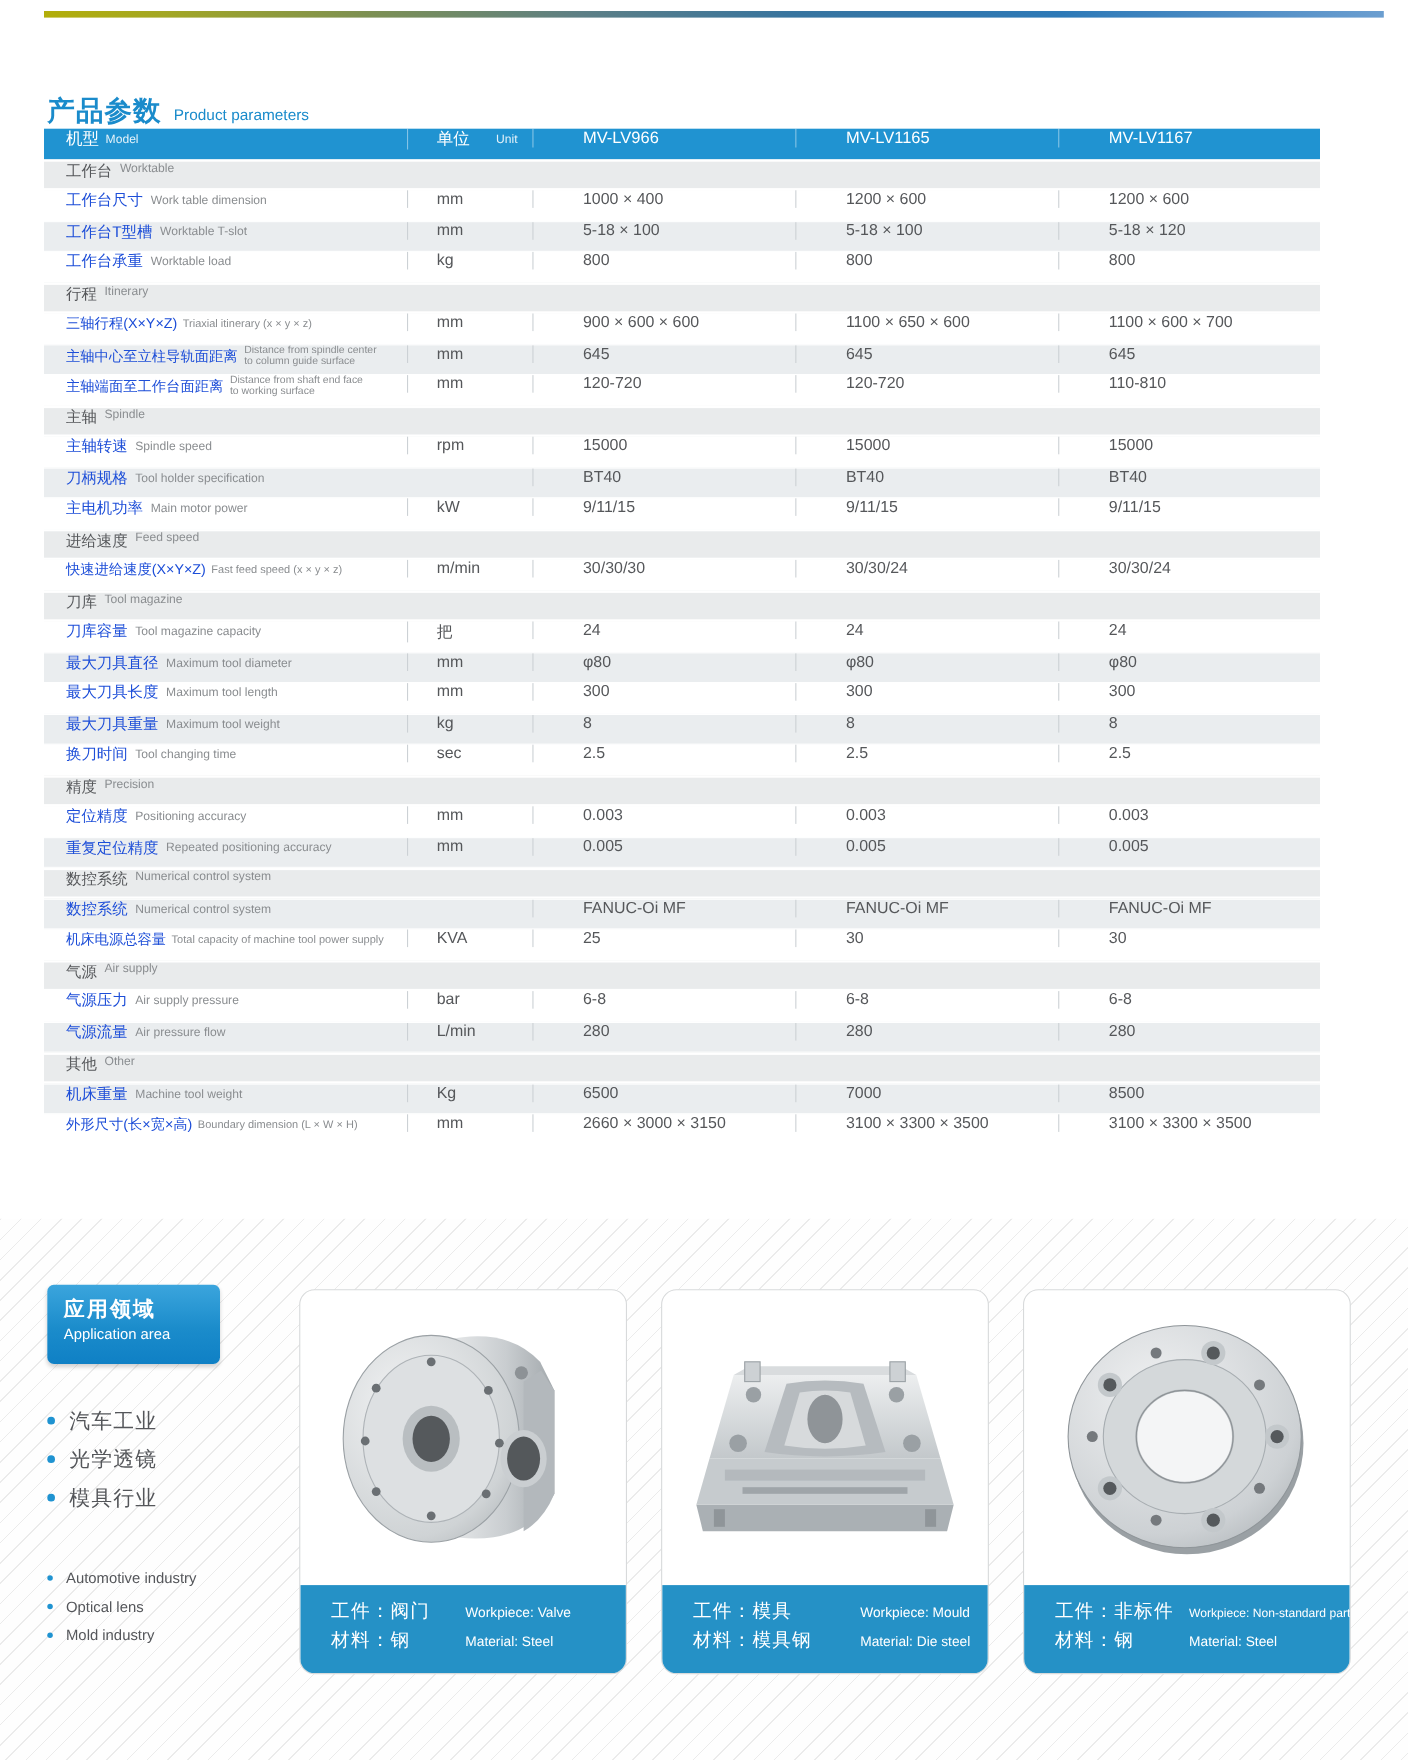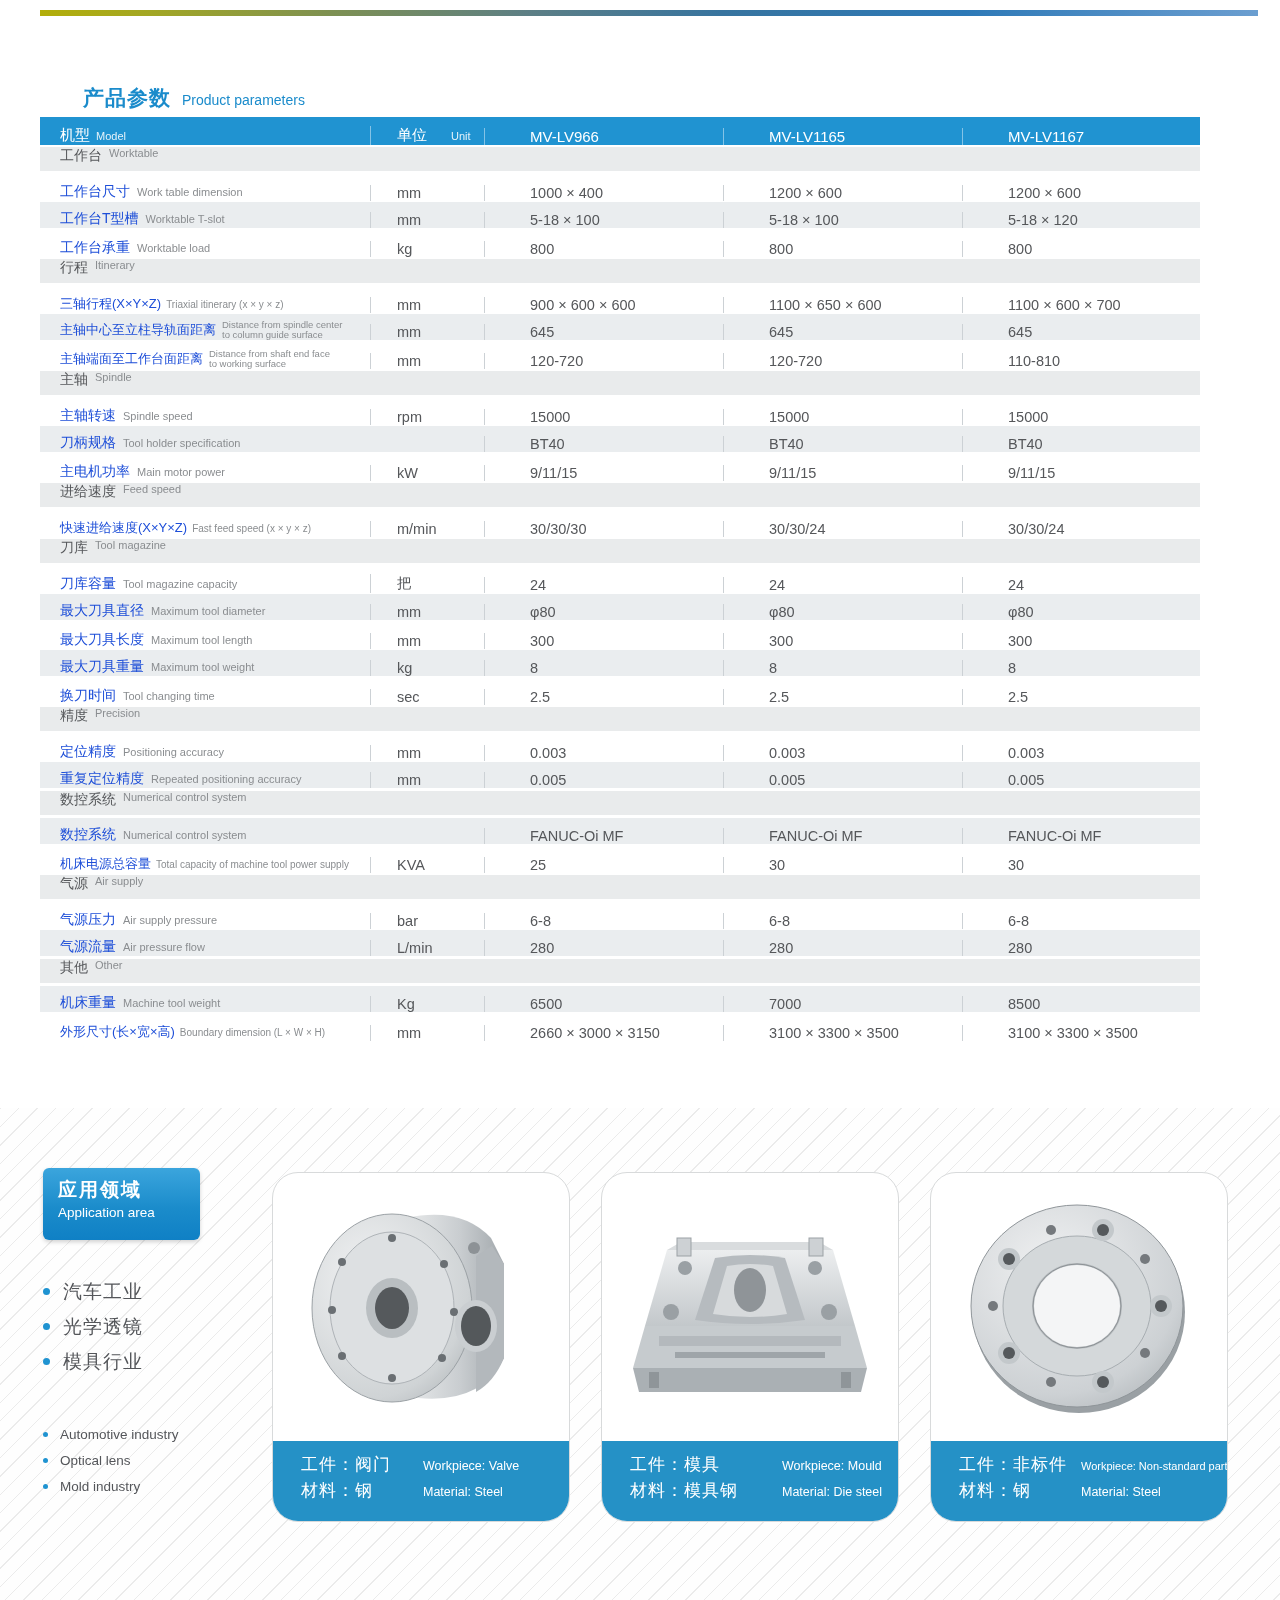--- a/index.html
+++ b/index.html
@@ -5,26 +5,26 @@
   html,body{margin:0;padding:0;background:#fff;}
   body{font-family:"Liberation Sans","DejaVu Sans",sans-serif;color:#55575a;}
   .page{position:relative;width:1280px;height:1600px;overflow:hidden;background:#fff;}
 
   
   .topbar{position:absolute;left:40px;top:10px;width:1218px;height:6px;
     background:linear-gradient(90deg,#b3ae09 0%,#a3a724 9%,#7d9052 24%,#5d7f85 40%,#37749f 56%,#2d79b7 76%,#6b9ed0 100%);}
 
   
   .title{position:absolute;left:43px;top:84px;display:flex;align-items:baseline;color:#1a8bcb;}
-  .title .zh{font-size:21px;font-weight:bold;letter-spacing:1px;margin-left:40px;}
+  .title .zh{font-size:25px;font-weight:bold;letter-spacing:1px;}
   .title .en{font-size:14px;margin-left:11px;}
 
   
   .ptable{position:absolute;left:40px;top:117px;width:1160px;}
-  .trow{display:flex;height:28px;box-sizing:border-box;align-items:flex-end;}
+  .trow{display:flex;height:28px;box-sizing:border-box;align-items:flex-start;}
   .cell{display:flex;align-items:center;box-sizing:border-box;white-space:nowrap;overflow:hidden;}
   .c1{width:330px;padding-left:20px;}
   .c2{width:114px;padding-left:26px;gap:18px;}
   .c3{width:239px;padding-left:45px;}
   .c4{width:239px;padding-left:45px;}
   .c5{width:238px;padding-left:45px;}
   .thead{background:#2093d1;color:#fff;}
   .thead .cell{font-size:15px;}
   .thead .c2,.thead .c3,.thead .c4,.thead .c5{border-left:1px solid rgba(255,255,255,.45);}
   .thead .sub{font-size:11px;margin-left:6px;color:rgba(255,255,255,.88);}
@@ -57,21 +57,21 @@
   .blist .dot{border-radius:50%;background:#1f93d1;flex:0 0 auto;}
   .zh-list{top:1274px;}
   .zh-list li{height:35px;font-size:19px;color:#54565a;letter-spacing:1px;}
   .zh-list .dot{width:7px;height:7px;margin-right:13px;}
   .en-list{top:1421px;}
   .en-list li{height:26px;font-size:13.5px;color:#54565a;}
   .en-list .dot{width:5px;height:5px;margin-right:12px;}
 
   
   .card{position:absolute;top:1172px;width:298px;height:350px;background:#fff;border:1px solid #d8dadb;
-        border-radius:26px;box-sizing:border-box;overflow:hidden;}
+        border-radius:14px;box-sizing:border-box;overflow:hidden;}
   .card1{left:272px;} .card2{left:601px;} .card3{left:930px;}
   .card .imgwrap{height:270px;display:flex;align-items:center;justify-content:center;}
   .cap{position:absolute;left:0;right:0;bottom:0;height:80px;background:#2591c6;color:#fff;
        padding:12px 8px 0 28px;box-sizing:border-box;}
   .capline{display:flex;align-items:baseline;height:26px;}
   .cap .zh{font-size:17px;letter-spacing:1px;flex:0 0 122px;white-space:nowrap;}
   .card2 .cap .zh{flex-basis:152px;}
   .cap .en{font-size:12.5px;white-space:nowrap;}
   .card3 .cap .en.long{font-size:11px;}
 </style>

